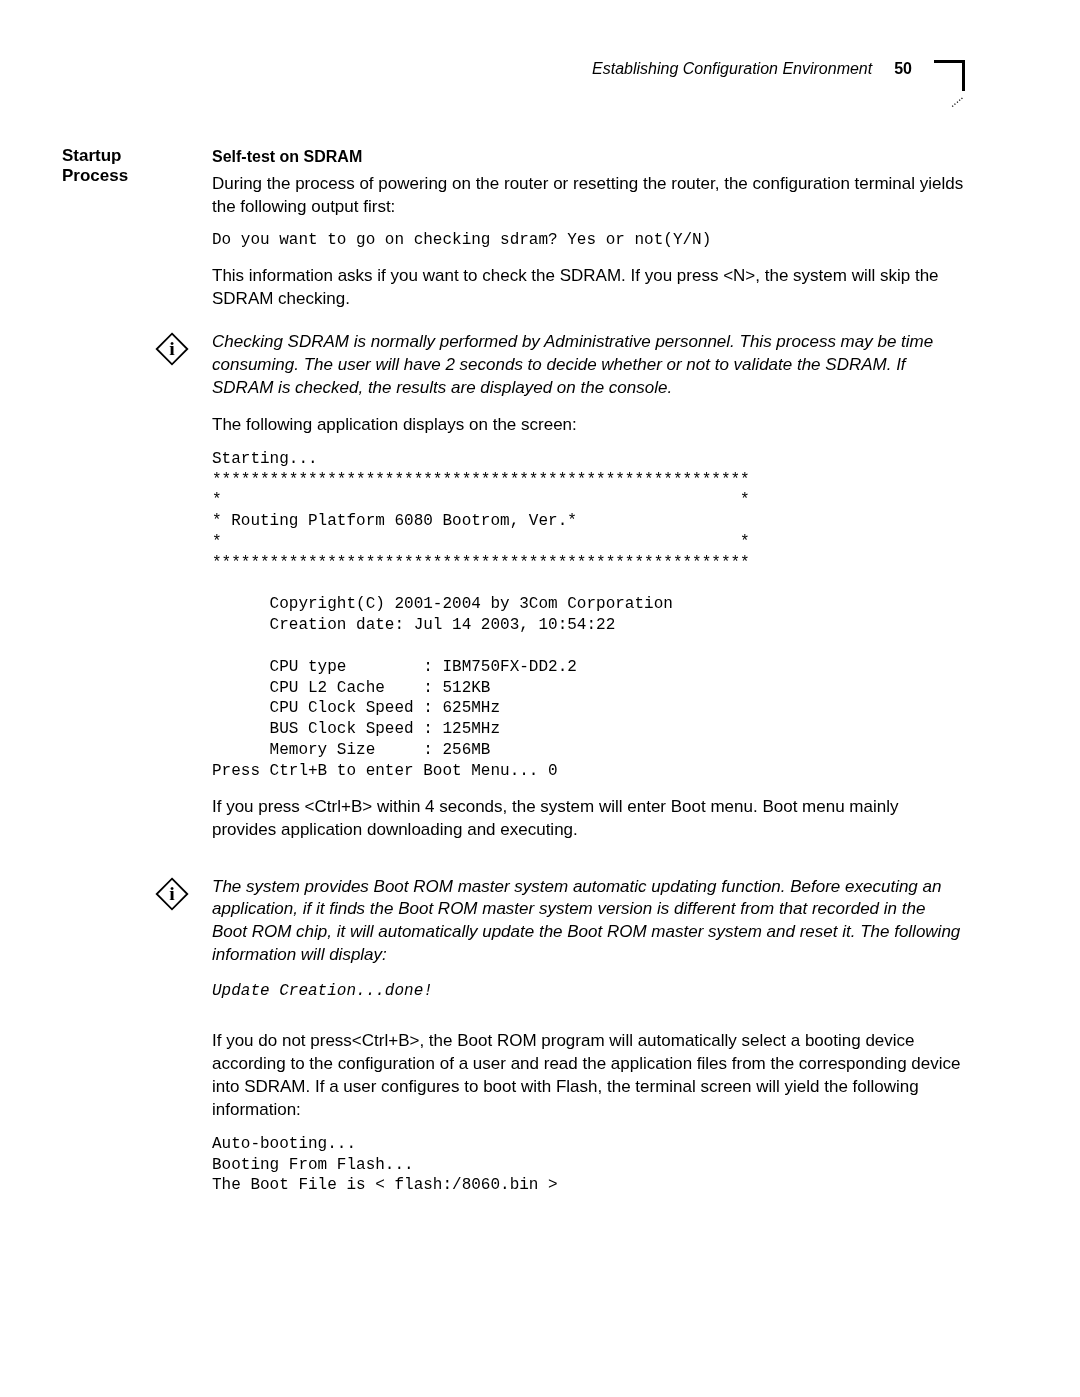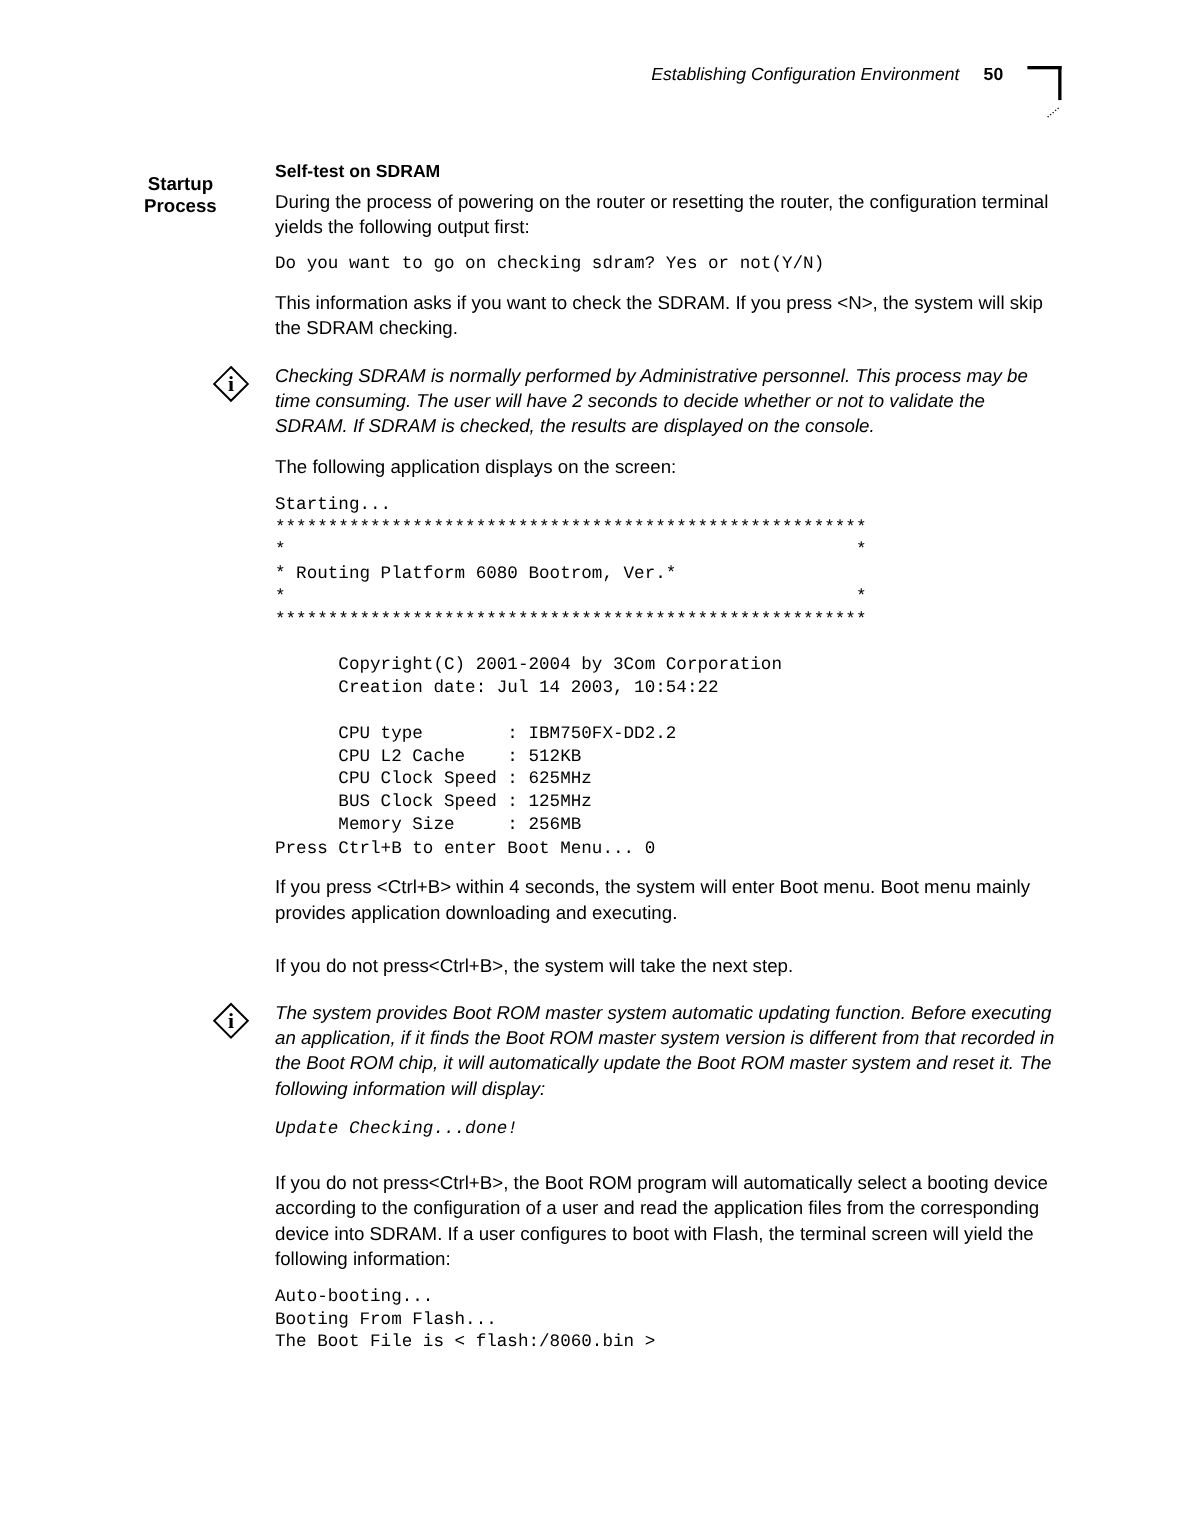--- a/index.html
+++ b/index.html
@@ -4,21 +4,21 @@
 <style>
   body {
     margin: 0;
     padding: 0;
     background: #ffffff;
     font-family: Arial, Helvetica, sans-serif;
     color: #000;
     width: 1080px;
   }
   .page {
-    padding: 60px 115px 80px 100px;
+    padding: 60px 115px 80px 62px;
     box-sizing: border-box;
   }
   .header-row {
     display: flex;
     justify-content: flex-end;
     align-items: flex-start;
     margin-bottom: 55px;
     gap: 22px;
   }
   .header-title {
@@ -44,26 +44,25 @@
     letter-spacing: -1px;
     transform: rotate(-40deg);
   }
   .content-row {
     display: flex;
     align-items: flex-start;
   }
   .left-col {
     width: 150px;
     flex-shrink: 0;
-    text-align: center;
+    text-align: left;
     padding-right: 22px;
     box-sizing: border-box;
     font-weight: bold;
     font-size: 17px;
-    margin-top: 12px;
   }
   .right-col {
     flex: 1;
     font-size: 17px;
     line-height: 1.35;
   }
   .section-title {
     font-weight: bold;
     font-size: 16px;
     margin-bottom: 5px;
@@ -154,34 +153,33 @@
       Creation date: Jul 14 2003, 10:54:22
 
       CPU type        : IBM750FX-DD2.2
       CPU L2 Cache    : 512KB
       CPU Clock Speed : 625MHz
       BUS Clock Speed : 125MHz
       Memory Size     : 256MB
 Press Ctrl+B to enter Boot Menu... 0</div>
       <div class="body-text">If you press &lt;Ctrl+B&gt; within 4 seconds, the system will enter Boot menu. Boot menu mainly provides application downloading and executing.</div>
       <div class="spacer"></div>
-      <div class="body-text">If you do not press&lt;Ctrl+B&gt;, the system will take the next step.</div>
     </div>
   </div>
 
   <div class="note-row">
     <div class="note-icon">
       <svg viewBox="0 0 40 40">
         <polygon points="20,3 37,20 20,37 3,20" fill="none" stroke="#000" stroke-width="2"></polygon>
         <text x="20" y="27" text-anchor="middle" font-family="Georgia, serif" font-size="22" font-weight="bold">i</text>
       </svg>
     </div>
     <div class="note-text">
       <span>The system provides Boot ROM master system automatic updating function. Before executing an application, if it finds the Boot ROM master system version is different from that recorded in the Boot ROM chip, it will automatically update the Boot ROM master system and reset it. The following information will display:</span>
-      <div class="mono italic" style="margin-top:14px;">Update Checking...done!</div>
+      <div class="mono italic" style="margin-top:14px;">Update Creation...done!</div>
     </div>
   </div>
 
   <div class="content-row">
     <div class="left-col"></div>
     <div class="right-col">
       <div class="body-text">If you do not press&lt;Ctrl+B&gt;, the Boot ROM program will automatically select a booting device according to the configuration of a user and read the application files from the corresponding device into SDRAM. If a user configures to boot with Flash, the terminal screen will yield the following information:</div>
       <div class="mono">Auto-booting...
 Booting From Flash...
 The Boot File is &lt; flash:/8060.bin &gt;</div>

